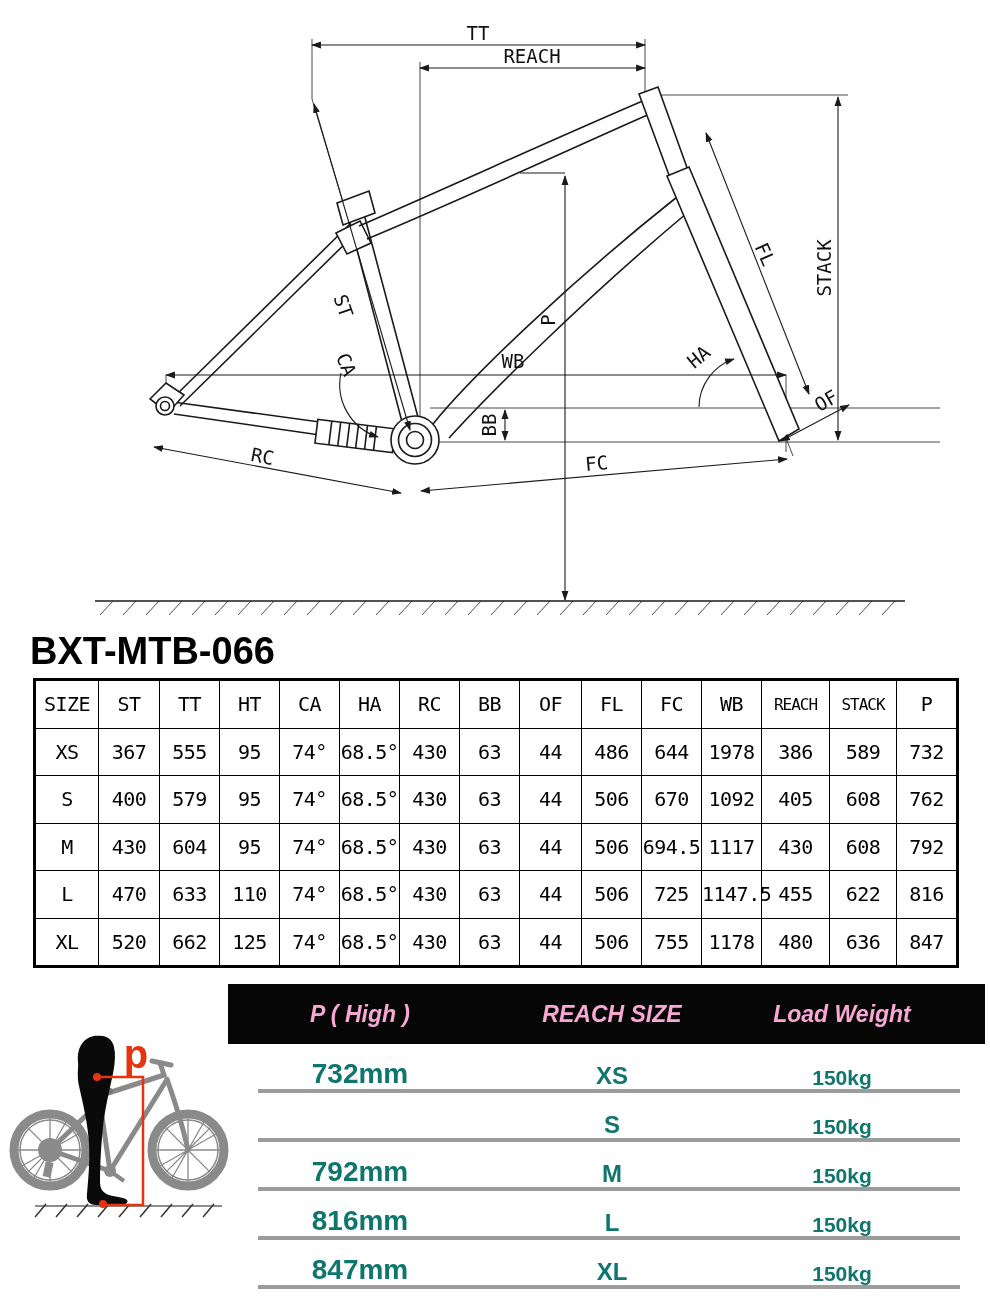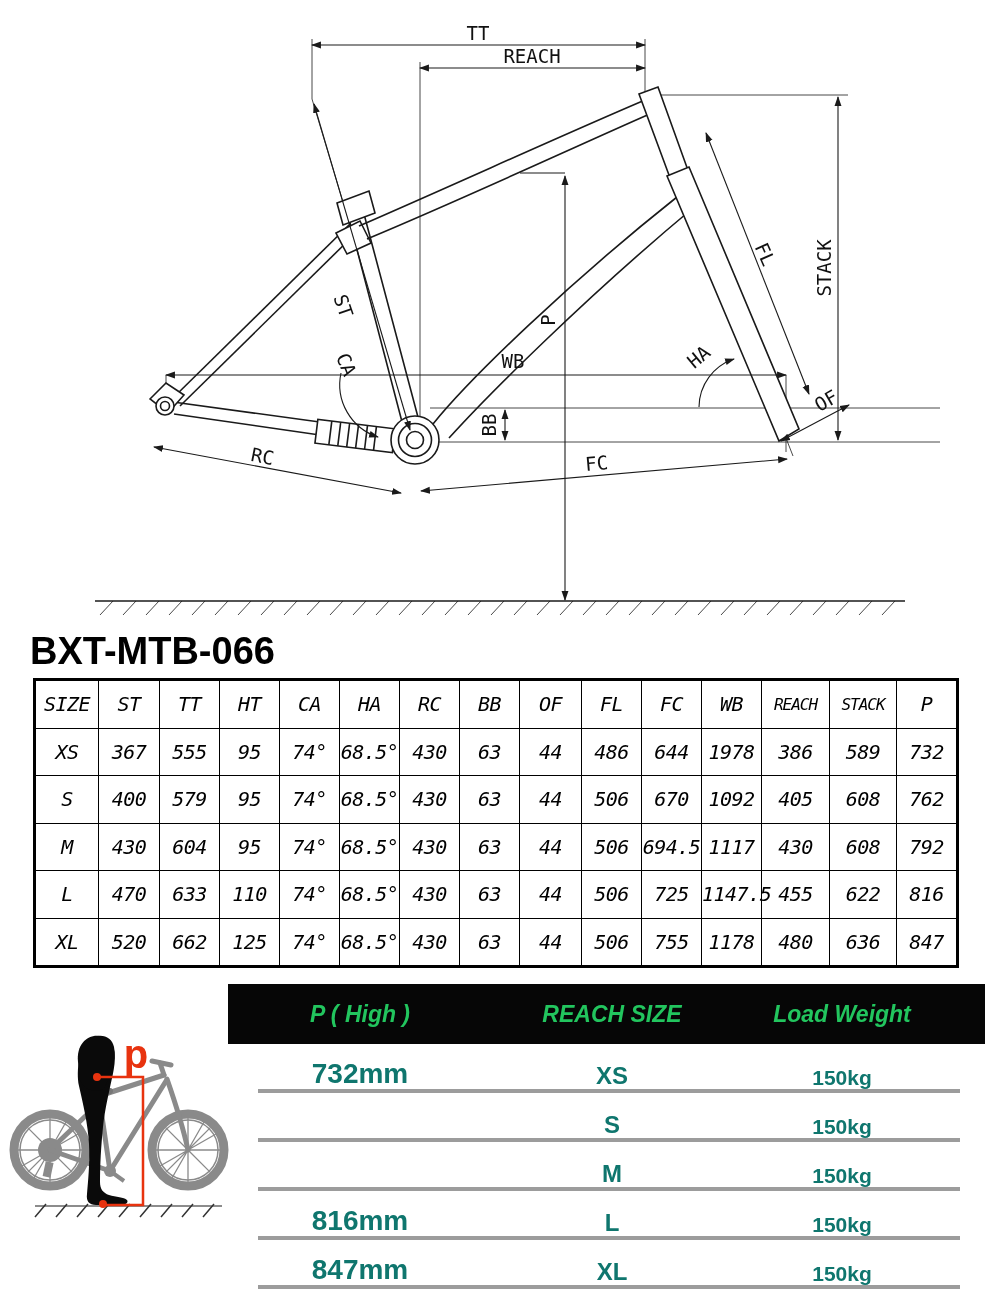--- a/index.html
+++ b/index.html
@@ -11,29 +11,29 @@
   .tube{fill:#fff;stroke:#1a1a1a;stroke-width:1.6;}
   .tln{fill:none;stroke:#1a1a1a;stroke-width:1.6;}
   .thin{fill:none;stroke:#1a1a1a;stroke-width:0.8;}
   .dim{fill:none;stroke:#1a1a1a;stroke-width:1.1;}
   .lbl{font-family:"DejaVu Sans Mono",monospace;font-size:19px;fill:#111;text-anchor:middle;}
 
   
   #title{position:absolute;left:30px;top:630px;font-size:38px;font-weight:bold;color:#000;letter-spacing:0px;}
 
   
-  #geo-wrap{position:absolute;left:33px;top:678px;font-style:italic;}
+  #geo-wrap{position:absolute;left:33px;top:678px;}
   #geo{border-collapse:collapse;table-layout:fixed;width:923px;font-family:"DejaVu Sans Mono",monospace;font-size:20px;letter-spacing:-0.5px;color:#000;}
   #geo td,#geo th{border:1.5px solid #000;height:46.5px;text-align:center;vertical-align:middle;padding:0;white-space:nowrap;font-weight:normal;overflow:visible;}
   #geo{border:3px solid #000;}
   #geo th.small{font-size:16px;letter-spacing:-1px;}
 
   
   #size-head{position:absolute;left:228px;top:984px;width:757px;height:60px;background:#060606;}
-  .hc{position:absolute;top:0;height:60px;line-height:60px;text-align:center;color:#22c55e;font-style:italic;font-weight:bold;font-size:23px;}
+  .hc{position:absolute;top:0;height:60px;line-height:60px;text-align:center;color:#f9a8d4;font-style:italic;font-weight:bold;font-size:23px;}
   .hc0{left:0;width:264px;}
   .hc1{left:264px;width:240px;}
   .hc2{left:504px;width:220px;}
   #size-rows{position:absolute;left:228px;top:1044px;width:757px;}
   .srow{position:relative;height:49px;}
   .sc{position:absolute;bottom:5px;text-align:center;font-weight:bold;color:#0f766e;line-height:1;}
   .sc0{left:0;width:264px;font-size:28px;}
   .sc1{left:264px;width:240px;font-size:24px;}
   .sc2{left:504px;width:220px;font-size:21px;}
   .sep{position:absolute;left:30px;bottom:0;width:702px;height:4px;background:#9c9c9c;}
@@ -279,20 +279,21 @@
       <div class="sep"></div>
     </div>
 
     <div class="srow">
       <span class="sc sc1">S</span>
       <span class="sc sc2">150kg</span>
       <div class="sep"></div>
     </div>
 
     <div class="srow">
+      <span class="sc sc0">792mm</span>
       <span class="sc sc1">M</span>
       <span class="sc sc2">150kg</span>
       <div class="sep"></div>
     </div>
 
     <div class="srow">
       <span class="sc sc0">816mm</span>
       <span class="sc sc1">L</span>
       <span class="sc sc2">150kg</span>
       <div class="sep"></div>

